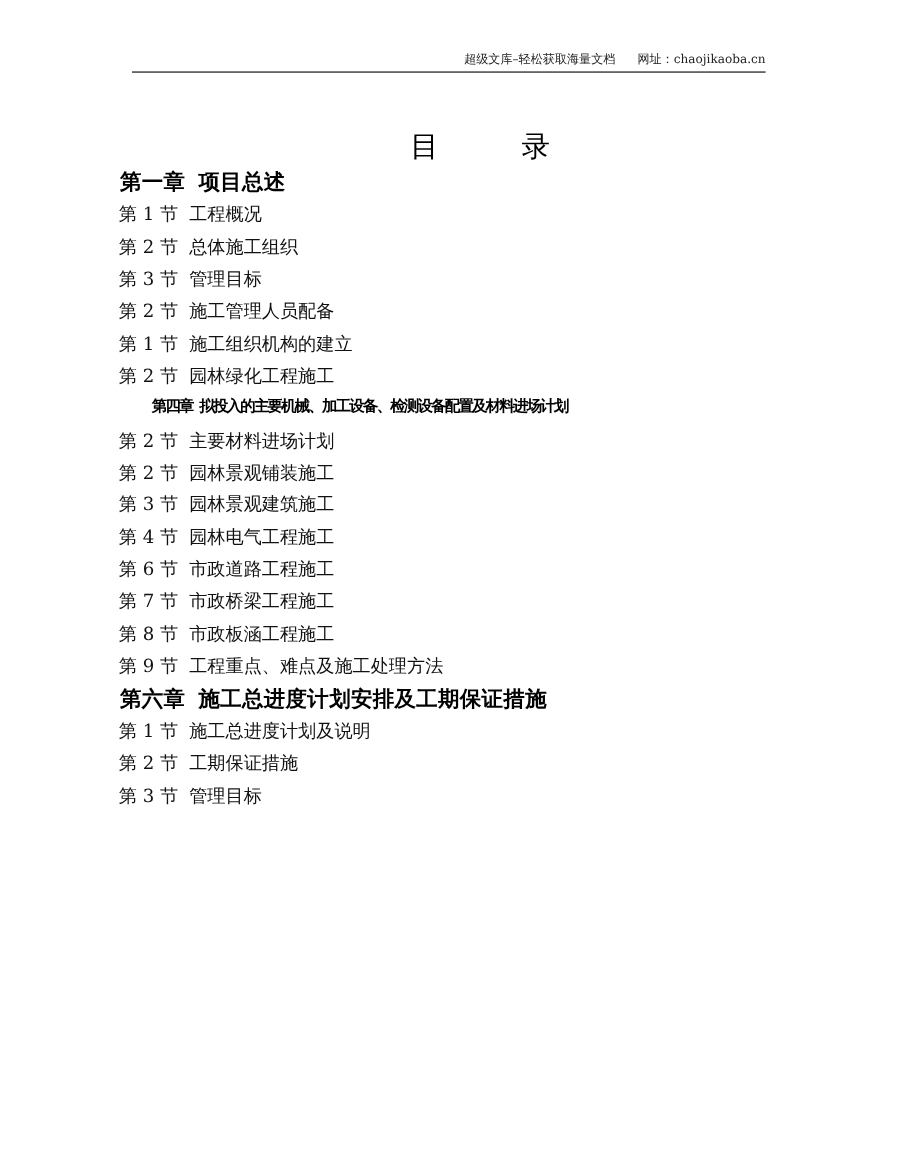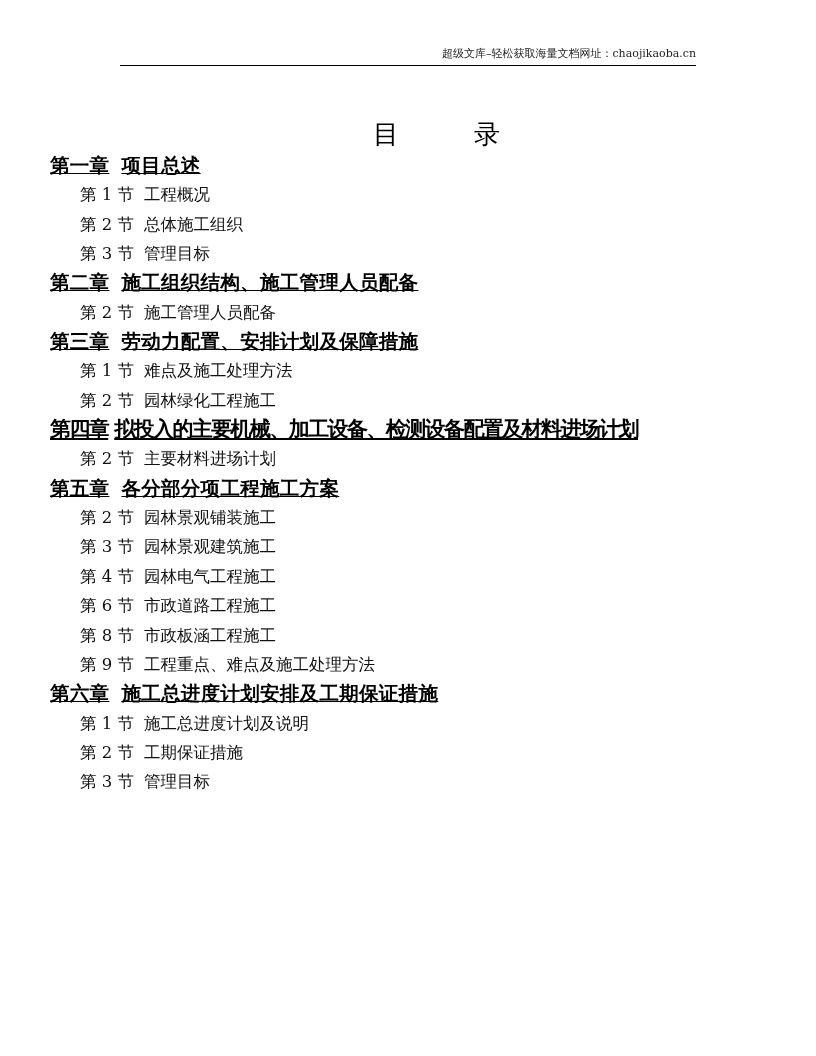--- a/index.html
+++ b/index.html
@@ -22,20 +22,21 @@
       width: 576px;
       height: 19px;
       border-bottom: 1.5px solid #000;
       text-align: right;
       font-size: 11px;
       line-height: 16px;
       color: #222;
       font-family: "DejaVu Serif", "Liberation Serif", serif;
     }
     .header .site {
+      margin-right: 20px;
     }
     .title {
       position: absolute;
       top: 116px;
       left: 0;
       width: 816px;
       height: 36px;
       font-size: 26px;
       line-height: 36px;
       font-family: "DejaVu Sans", "Liberation Sans", sans-serif;
@@ -53,39 +54,39 @@
       top: 151px;
       width: 816px;
     }
     .row {
       height: 29.35px;
       line-height: 29.35px;
       white-space: nowrap;
       position: relative;
     }
     .chapter {
-      padding-left: 50px;
+      padding-left: 109px;
       font-size: 19.5px;
       font-weight: bold;
       font-family: "DejaVu Sans", "Liberation Sans", sans-serif;
       letter-spacing: 0.3px;
-      text-decoration: underline;
     }
     .chapter.condensed {
-      font-size: 21px;
+      font-size: 14px;
       letter-spacing: -1.6px;
+      margin-left: 29px;
     }
     .chapter .num {
       margin-right: 12px;
     }
     .chapter.condensed .num {
       margin-right: 6px;
     }
     .section {
-      padding-left: 80px;
+      padding-left: 108px;
       font-size: 16.5px;
       color: #111;
       font-family: "DejaVu Serif", "Liberation Serif", serif;
     }
     .section .num {
       margin-right: 10px;
     }
   </style>
 </head>
 <body>
@@ -107,58 +108,52 @@
   <div class="row section">
     <span class="num">第 1 节</span><span>工程概况</span>
   </div>
   <div class="row section">
     <span class="num">第 2 节</span><span>总体施工组织</span>
   </div>
   <div class="row section">
     <span class="num">第 3 节</span><span>管理目标</span>
   </div>
 
-  <div class="row chapter">
-    <span class="num">第二章</span><span>施工组织结构、施工管理人员配备</span>
-  </div>
   <div class="row section">
     <span class="num">第 2 节</span><span>施工管理人员配备</span>
   </div>
 
-  <div class="row chapter">
-    <span class="num">第三章</span><span>劳动力配置、安排计划及保障措施</span>
-  </div>
   <div class="row section">
-    <span class="num">第 1 节</span><span>难点及施工处理方法</span>
+    <span class="num">第 1 节</span><span>施工组织机构的建立</span>
   </div>
   <div class="row section">
     <span class="num">第 2 节</span><span>园林绿化工程施工</span>
   </div>
 
   <div class="row chapter condensed">
     <span class="num">第四章</span><span>拟投入的主要机械、加工设备、检测设备配置及材料进场计划</span>
   </div>
   <div class="row section">
     <span class="num">第 2 节</span><span>主要材料进场计划</span>
   </div>
 
-  <div class="row chapter">
-    <span class="num">第五章</span><span>各分部分项工程施工方案</span>
-  </div>
   <div class="row section">
     <span class="num">第 2 节</span><span>园林景观铺装施工</span>
   </div>
   <div class="row section">
     <span class="num">第 3 节</span><span>园林景观建筑施工</span>
   </div>
   <div class="row section">
     <span class="num">第 4 节</span><span>园林电气工程施工</span>
   </div>
   <div class="row section">
     <span class="num">第 6 节</span><span>市政道路工程施工</span>
+  </div>
+  <div class="row section">
+    <span class="num">第 7 节</span><span>市政桥梁工程施工</span>
   </div>
   <div class="row section">
     <span class="num">第 8 节</span><span>市政板涵工程施工</span>
   </div>
   <div class="row section">
     <span class="num">第 9 节</span><span>工程重点、难点及施工处理方法</span>
   </div>
 
   <div class="row chapter">
     <span class="num">第六章</span><span>施工总进度计划安排及工期保证措施</span>

